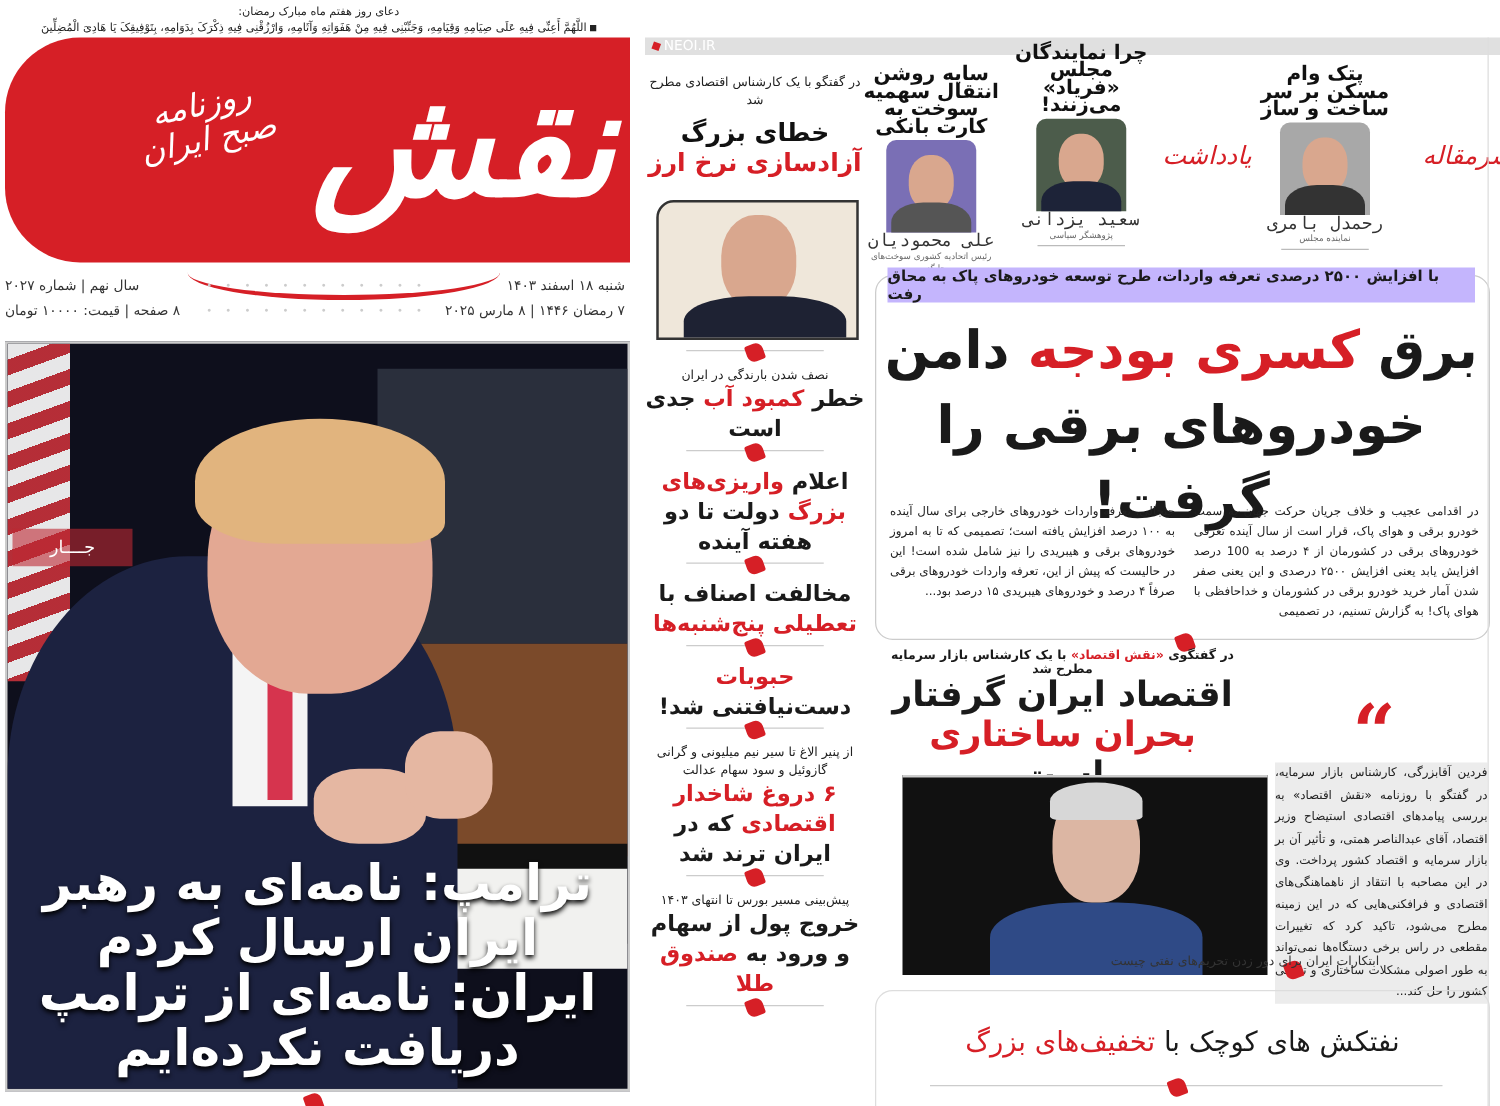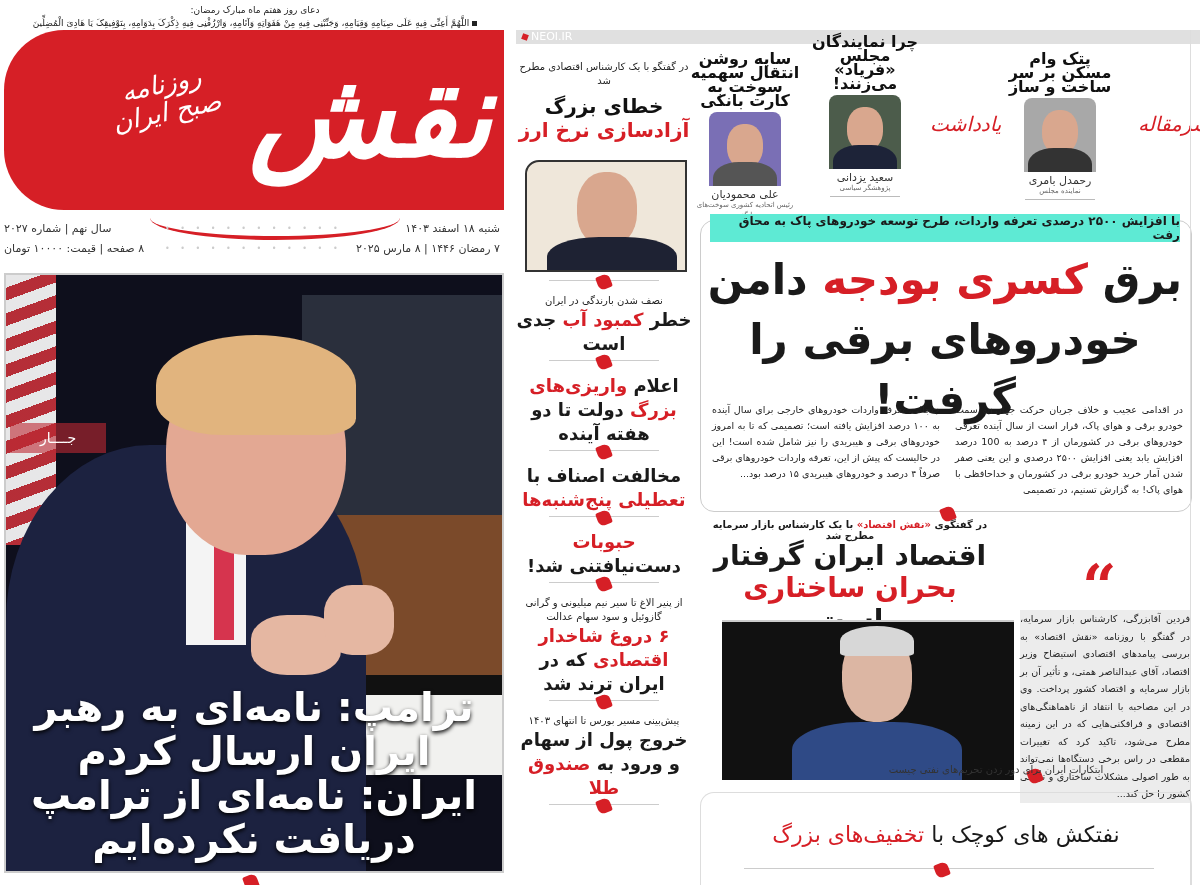--- a/index.html
+++ b/index.html
@@ -56,38 +56,38 @@
   .page-badge { display:inline-block; width:14px; height:14px; background:#d61f26; border-radius:2px 6px 2px 6px; transform:rotate(-20deg); }
 
   
   #top-strip { left: 516px; top: 30px; width: 760px; height: 14px; background: #e0e0e0; }
   #top-strip .site { position:absolute; left:6px; top:0; font-size:11px; color:#fff; line-height:14px; font-family: "DejaVu Sans", sans-serif; }
   #top-strip .site::before { content:""; display:inline-block; width:6px; height:6px; background:#d61f26; margin-right:3px; transform:rotate(20deg); }
 
   .person-card { position:absolute; width:110px; direction:rtl; text-align:center; }
   .person-card .title { font-size:16px; font-weight:bold; line-height:14px; color:#111; }
   .person-card .photo { width:72px; height:74px; margin:4px auto 3px; border-radius:8px 8px 0 0; overflow:hidden; position:relative; }
-  .person-card .name { font-size:11px; color:#333; line-height:11px; }
+  .person-card .name { font-size:14px; color:#333; line-height:11px;font-family:Liberation Mono, monospace; }
   .person-card .role { font-size:7px; color:#666; line-height:10px; }
   .person-card .rule { border-top:1px solid #bbb; width:70px; margin:3px auto 0; }
   .face { position:absolute; left:18px; top:12px; width:36px; height:44px; background:#d9a78e; border-radius:45%; }
   .body { position:absolute; left:4px; top:50px; width:64px; height:40px; border-radius:40% 40% 0 0; }
 
   .section-tag { position:absolute; font-style:italic; color:#d61f26; font-size:20px; direction:rtl; font-family:"DejaVu Serif", serif; }
 
   
   .side-col { left: 516px; width: 176px; direction: rtl; text-align: center; }
   .kicker { font-size: 10px; color: #222; line-height: 14px; }
   .hl { font-size: 18px; font-weight: bold; line-height: 24px; }
   .divider { width: 110px; margin: 4px auto; border-top:1px solid #ccc; position:relative; height:10px; }
   .divider .page-badge { position:absolute; left:48px; top:-6px; }
 
   
   #main-box { left: 700px; top: 220px; width: 492px; height: 292px; border:1px solid #ccc; border-radius: 14px; }
-  #main-kicker { left: 710px; top: 214px; width: 470px; background:#5eead4; font-size: 12px; font-weight: bold; direction: rtl; text-align: right; }
+  #main-kicker { left: 710px; top: 214px; width: 470px; background:#c4b5fd; font-size: 12px; font-weight: bold; direction: rtl; text-align: left; }
   #main-headline { left: 705px; top: 250px; width: 480px; direction: rtl; text-align: center; font-weight: bold; font-size: 42px; line-height: 60px; letter-spacing: -1px; }
   .body-text { font-size: 9.5px; line-height: 16px; direction: rtl; text-align: justify; color: #222; }
 
   
   #second-kicker { left: 700px; top: 519px; width: 300px; font-size: 10px; font-weight: bold; direction: rtl; text-align: center; }
   #second-headline { left: 710px; top: 540px; width: 280px; direction: rtl; text-align: center; font-size: 28px; font-weight: bold; line-height: 32px; }
   #second-photo { left: 722px; top: 620px; width: 292px; height: 160px; background:#111; overflow:hidden; border-top:2px solid #ccc; }
   #second-photo .face { left: 120px; top: 10px; width: 70px; height: 90px; background:#dcb6a3; }
   #second-photo .hairw { position:absolute; left:118px; top:4px; width:74px; height:30px; background:#d7d7d7; border-radius:50% 50% 10% 10%; }
   #second-photo .body { left: 70px; top: 100px; width: 170px; height: 70px; background:#2f4a86; }

